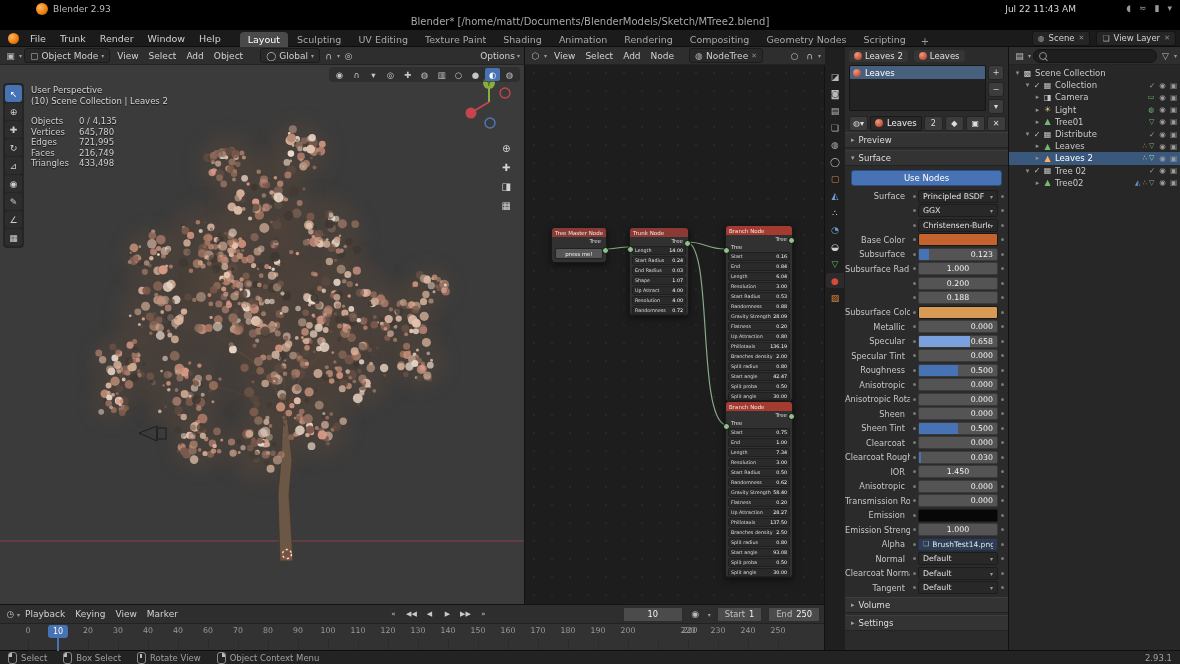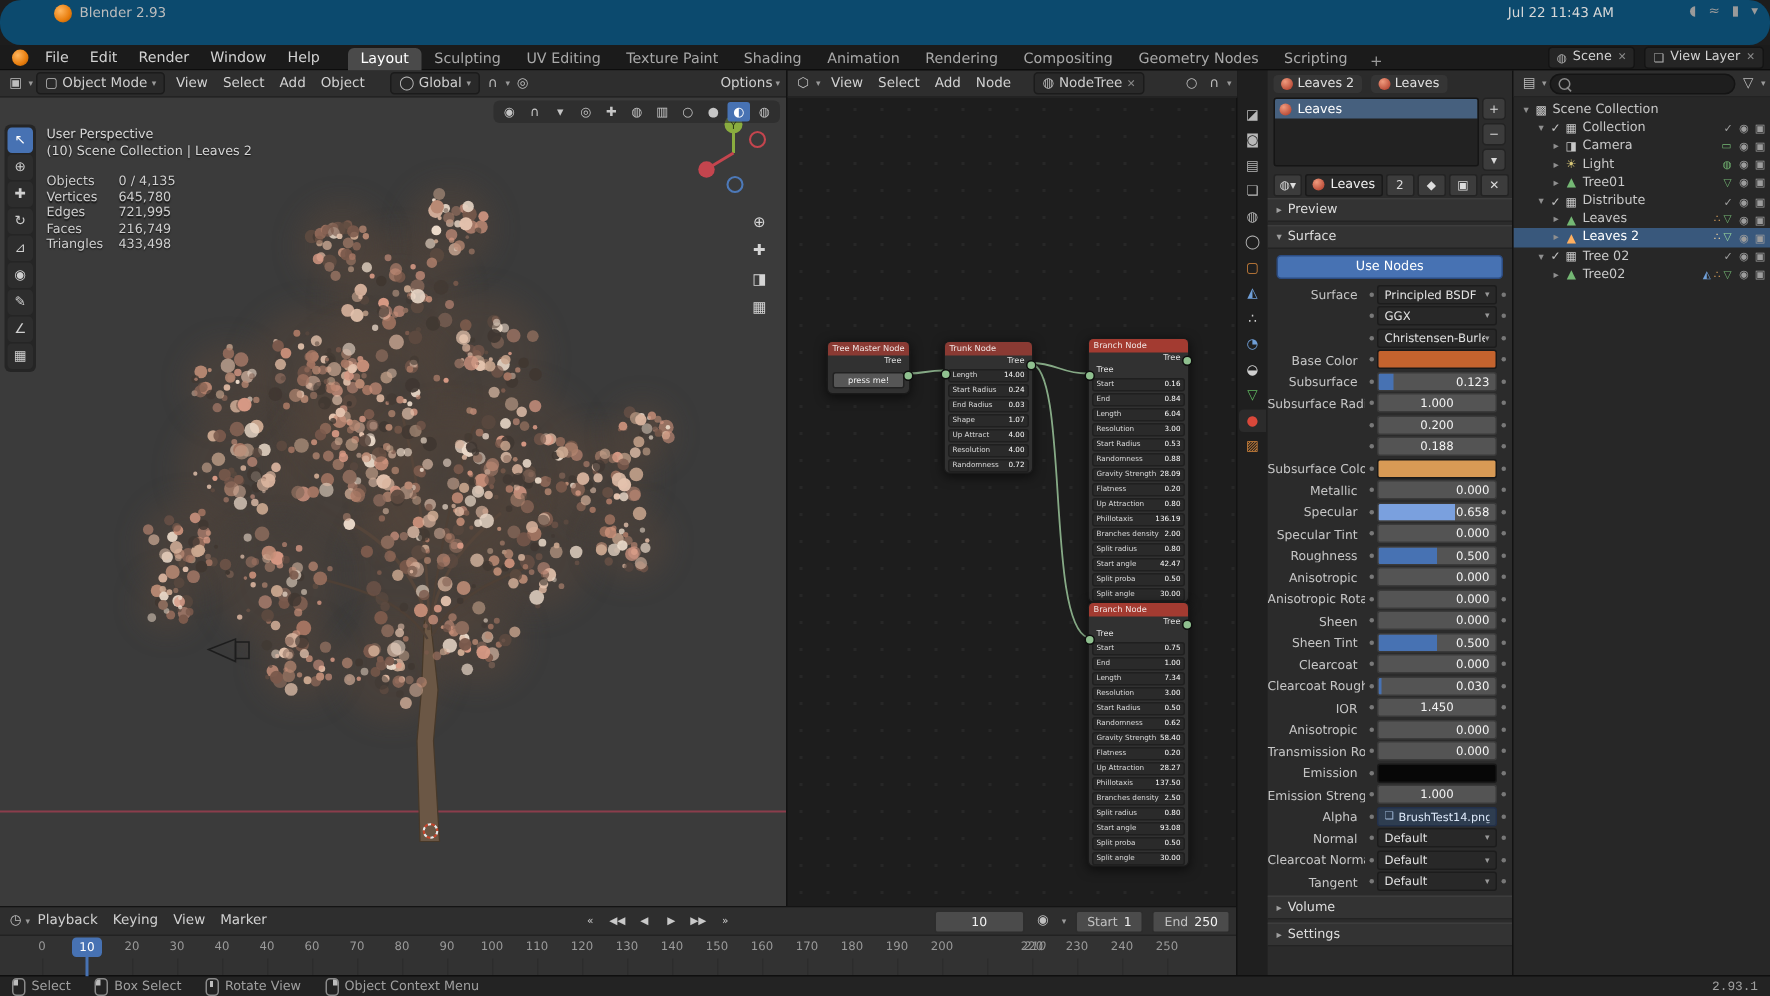--- a/index.html
+++ b/index.html
@@ -1,21 +1,21 @@
 <!DOCTYPE html>
 <html><head>
 <meta charset="utf-8">
 <style>
   html,body{margin:0;padding:0;background:#000;}
   #app{position:relative;width:1180px;height:664px;background:#1d1d1d;overflow:hidden;
        font-family:"DejaVu Sans","Liberation Sans",sans-serif;color:#ccc;cursor:default;}
   .abs{position:absolute;}
 
   
-  #titlebar{left:0;top:0;width:1180px;height:30px;background:#0c4a6e;border-radius:14px;}
+  #titlebar{left:0;top:0;width:1180px;height:30px;background:#000000;}
   #app-logo{left:36px;top:3px;width:12px;height:12px;border-radius:50%;
             background:radial-gradient(circle at 35% 35%,#ffb65e,#e87d0d 60%,#9c5205);}
   #app-name{left:53px;top:4px;font-size:9px;color:#bdbdbd;}
   #doc-title{left:0;top:16px;width:100%;text-align:center;font-size:10px;color:#a8a8a8;}
   #clock{right:104px;top:4px;font-size:9px;color:#d8d8d8;}
   #system-tray{right:8px;top:3px;display:flex;gap:8px;font-size:9px;color:#9a9a9a;}
 
   
   #menubar{left:0;top:30px;width:1180px;height:17px;background:#1b1b1b;border-bottom:1px solid #0d0d0d;
            display:flex;align-items:center;padding:0 4px;box-sizing:border-box;}
@@ -163,44 +163,45 @@
 
   
   #statusbar{left:0;top:650px;width:1180px;height:14px;background:#232323;border-top:1px solid #0f0f0f;
              display:flex;align-items:center;padding:0 8px;gap:16px;font-size:8.5px;color:#a0a0a0;box-sizing:border-box;}
   .hint{display:flex;align-items:center;gap:4px;}
   .mouse{width:7px;height:10px;border:1px solid #8a8a8a;border-radius:3px;position:relative;flex:none;}
   .mouse i{position:absolute;background:#bdbdbd;display:block;}
   .mouse.left i{left:0;top:0;width:3px;height:4px;border-radius:2px 0 0 0;}
   .mouse.middle i{left:2.5px;top:1px;width:2px;height:4px;}
   .mouse.right i{right:0;top:0;width:3px;height:4px;border-radius:0 2px 0 0;}
-  #version{margin-left:auto;font-family:Liberation Mono, monospace;}
+  #version{margin-left:auto;}
 </style>
 </head>
 <body>
 
 <div id="app">
 
   <div id="titlebar" class="abs">
     <div id="app-logo" class="abs"></div>
     <div id="app-name" class="abs">Blender 2.93</div>
+    <div id="doc-title" class="abs">Blender* [/home/matt/Documents/BlenderModels/Sketch/MTree2.blend]</div>
     <div id="clock" class="abs">Jul 22 11:43 AM</div>
     <div id="system-tray" class="abs">
         <span class="tray-icon">◖</span>
         <span class="tray-icon">≈</span>
         <span class="tray-icon">▮</span>
         <span class="tray-icon">▾</span>
       </div>
   </div>
 
   <div id="menubar" class="abs">
     <div id="mb-logo"></div>
     <div id="mb-menus" style="display:flex">
         <span class="menu-item">File</span>
-        <span class="menu-item">Edit</span>
+        <span class="menu-item">Trunk</span>
         <span class="menu-item">Render</span>
         <span class="menu-item">Window</span>
         <span class="menu-item">Help</span>
       </div>
     <div id="workspace-tabs">
         <span class="ws-tab active">Layout</span>
         <span class="ws-tab">Sculpting</span>
         <span class="ws-tab">UV Editing</span>
         <span class="ws-tab">Texture Paint</span>
         <span class="ws-tab">Shading</span>

